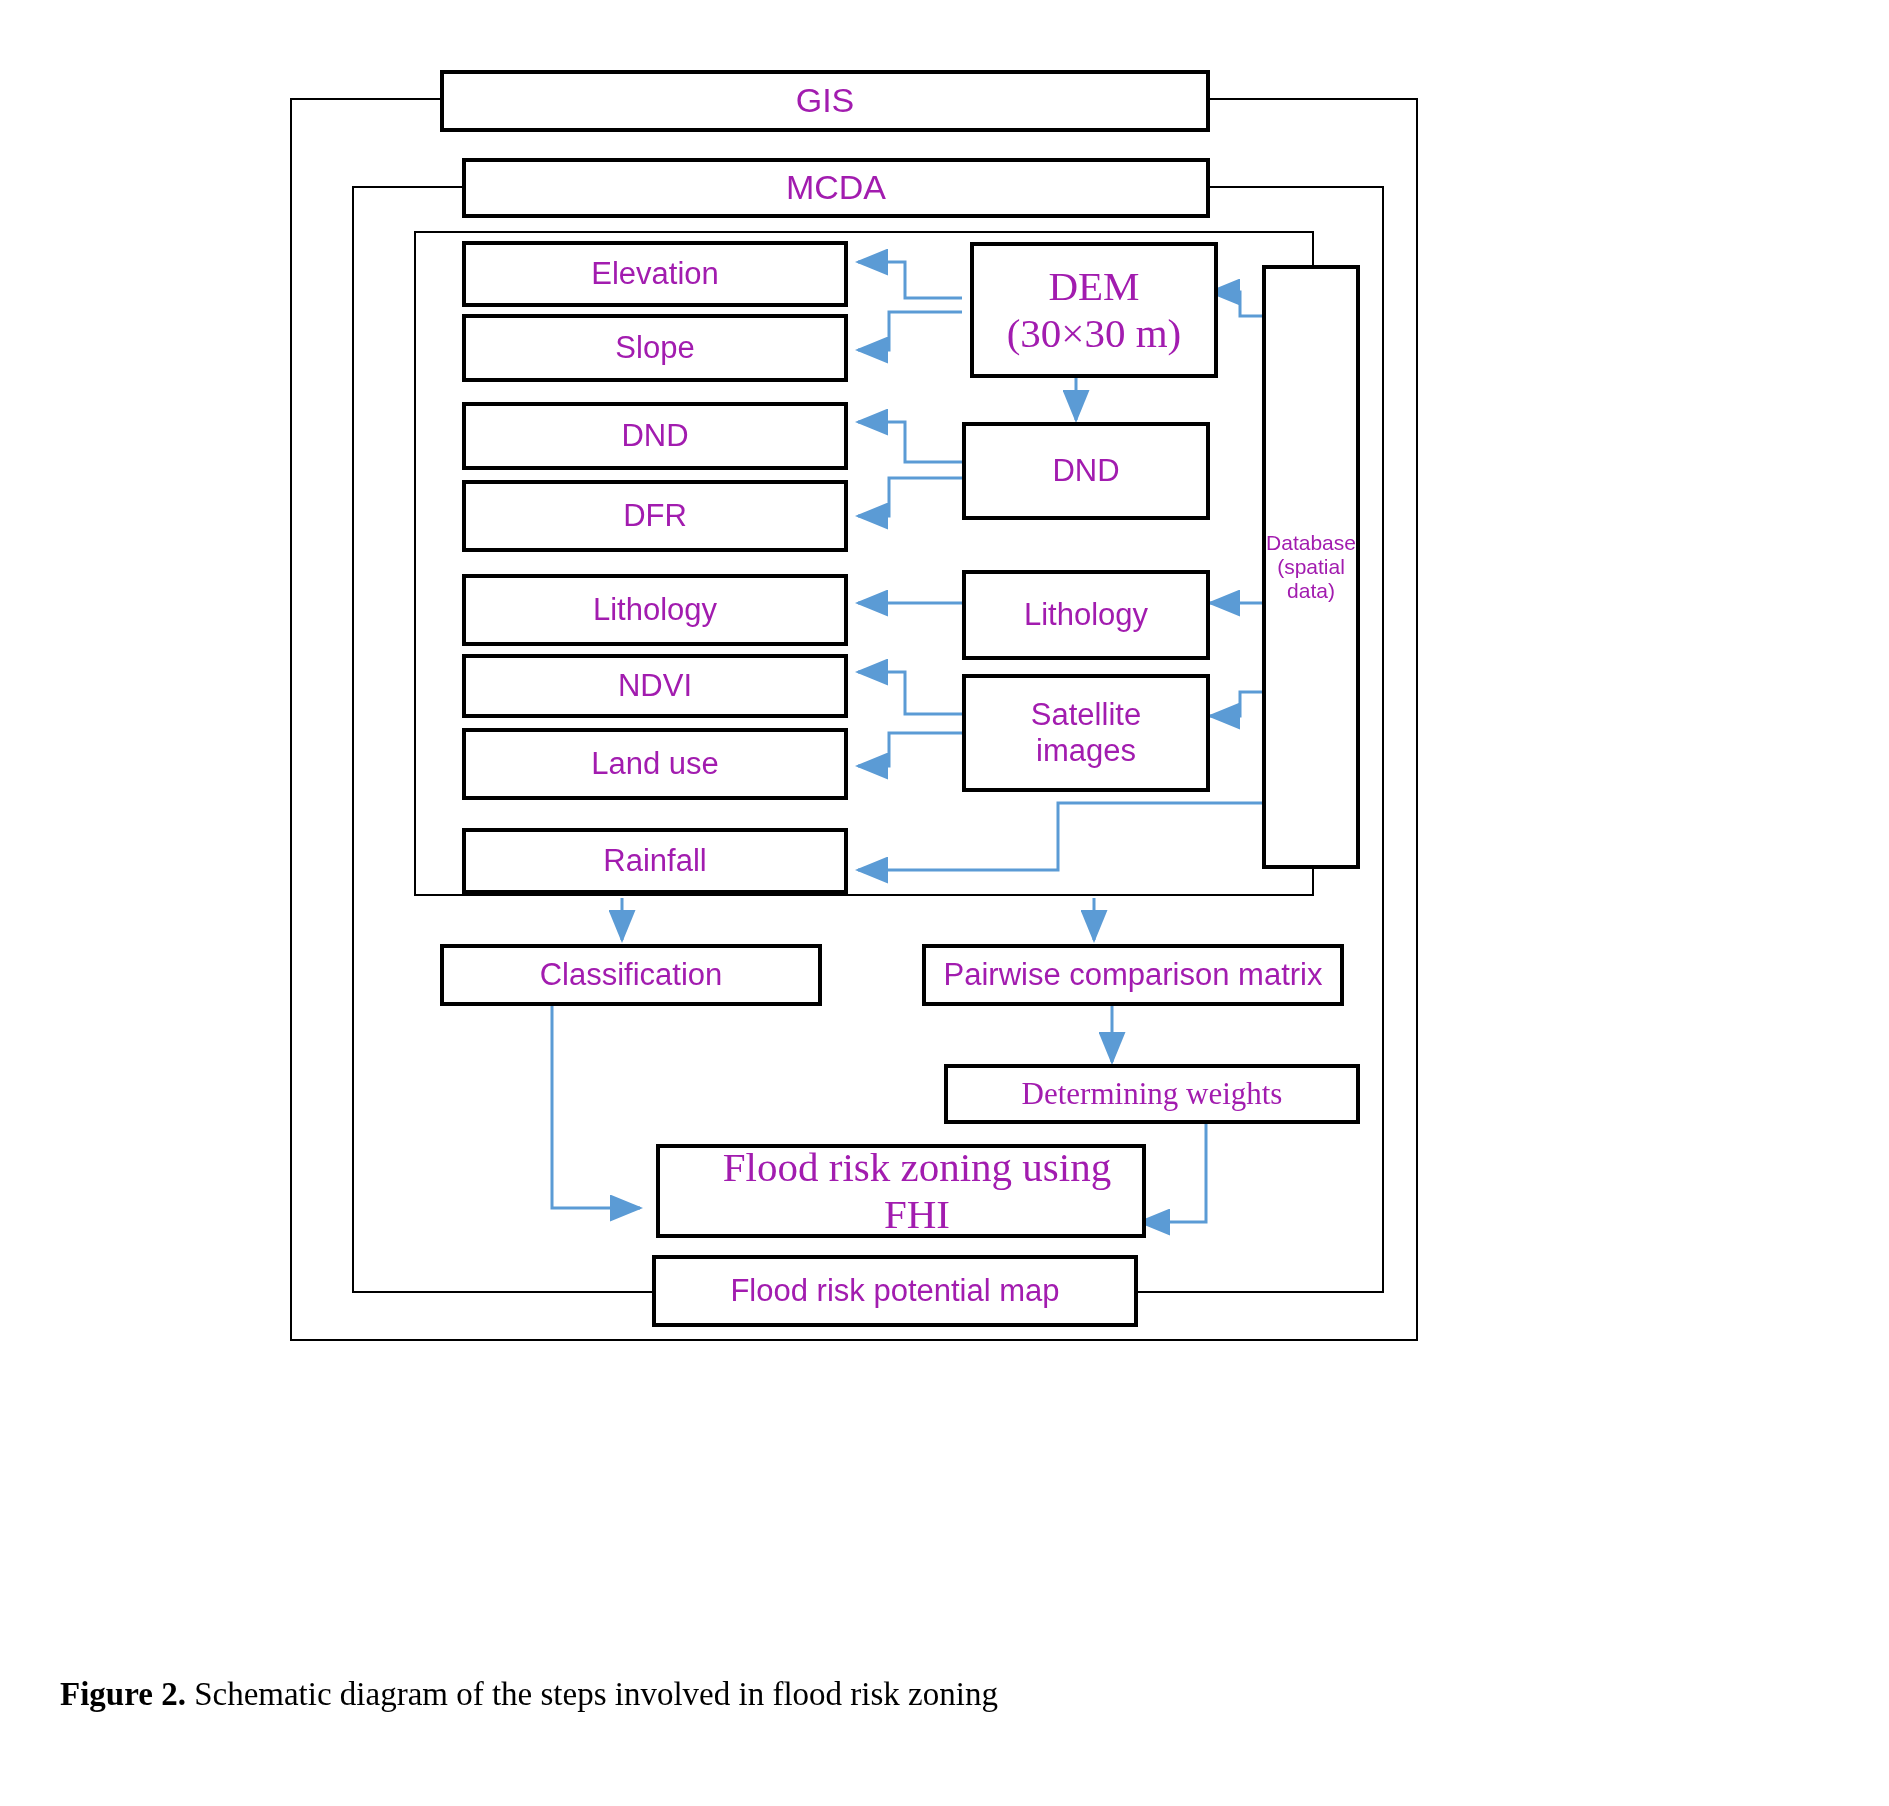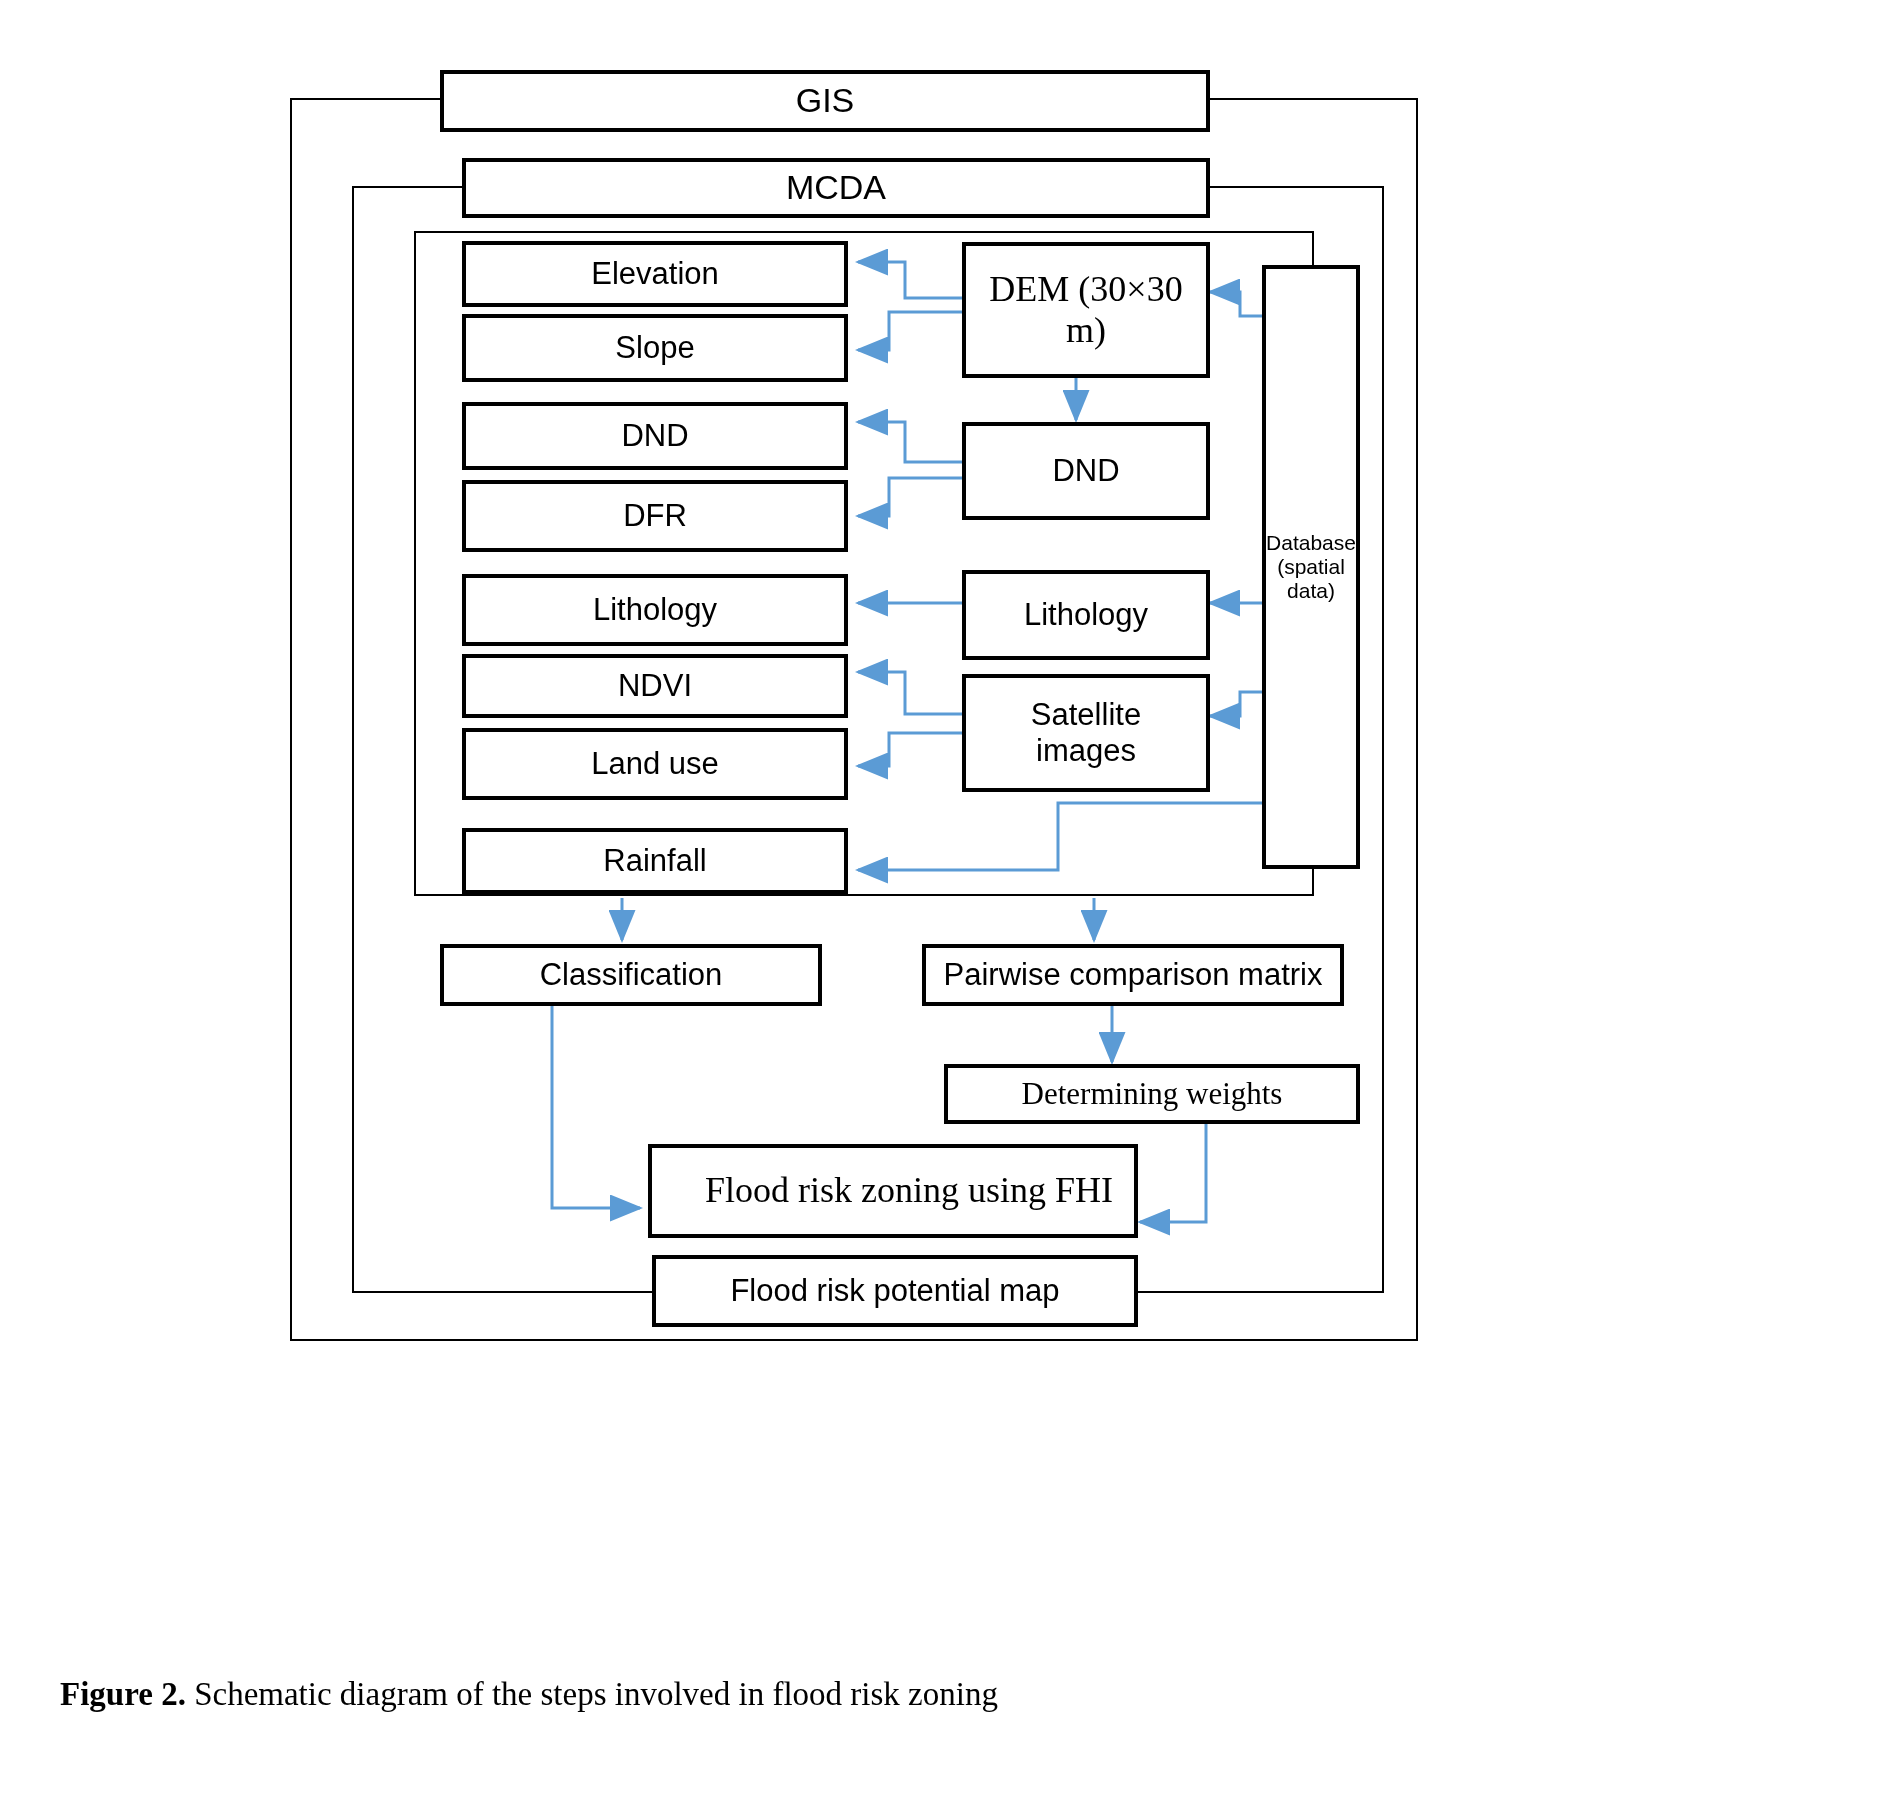--- a/index.html
+++ b/index.html
@@ -33,34 +33,34 @@
   .node {
     position: absolute;
     box-sizing: border-box;
     background: #ffffff;
     border: 4px solid #000000;
     display: flex;
     align-items: center;
     justify-content: center;
     text-align: center;
     line-height: 1.15;
-    color: #000000;
+    color: #a21caf;
   }
 
   
   .node.sans { font-family: "Liberation Sans", sans-serif; }
   
   .node.serif { font-family: "Liberation Serif", serif; }
 
   .node .label { display: block; padding: 0 10px; }
 
   .fs-lg   { font-size: 34px; }
   .fs-md   { font-size: 31px; }
   .fs-xs   { font-size: 21px; }
-  .fs-serif-lg { font-size: 36px; }
+  .fs-serif-lg { font-size: 41px; margin-left: 8px; }
 
   .frame {
     position: absolute;
     box-sizing: border-box;
     border: 2px solid #000000;
     background: transparent;
     pointer-events: none;
   }
 
   .caption {

